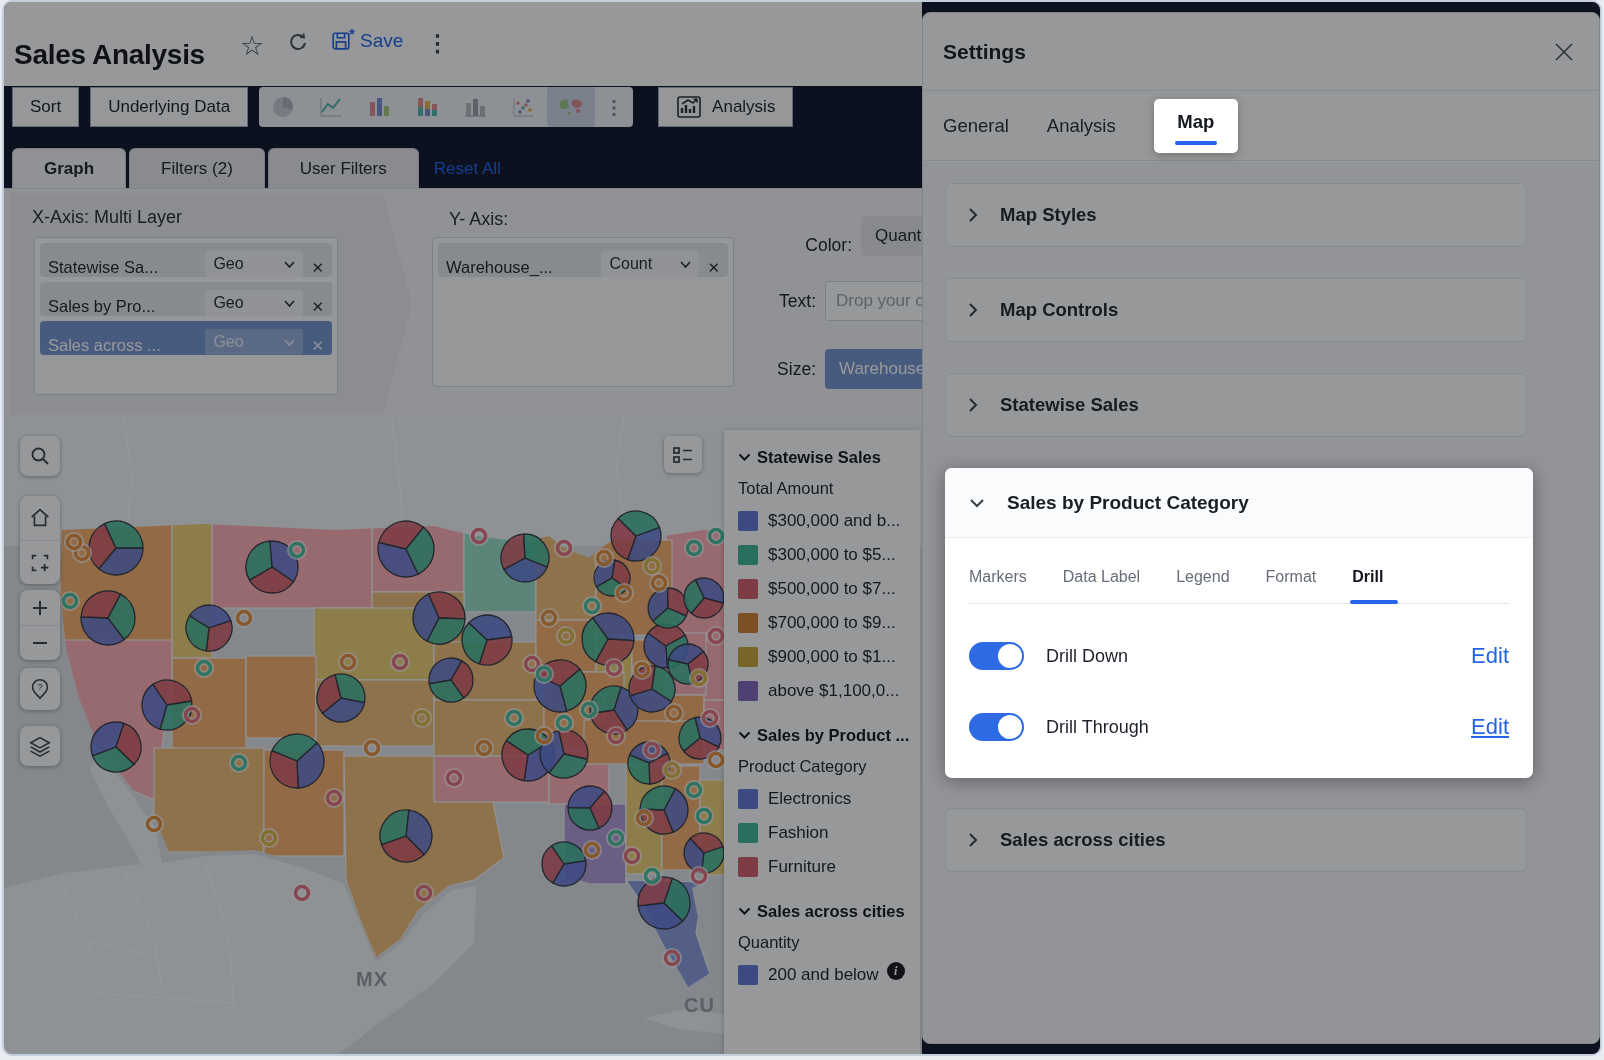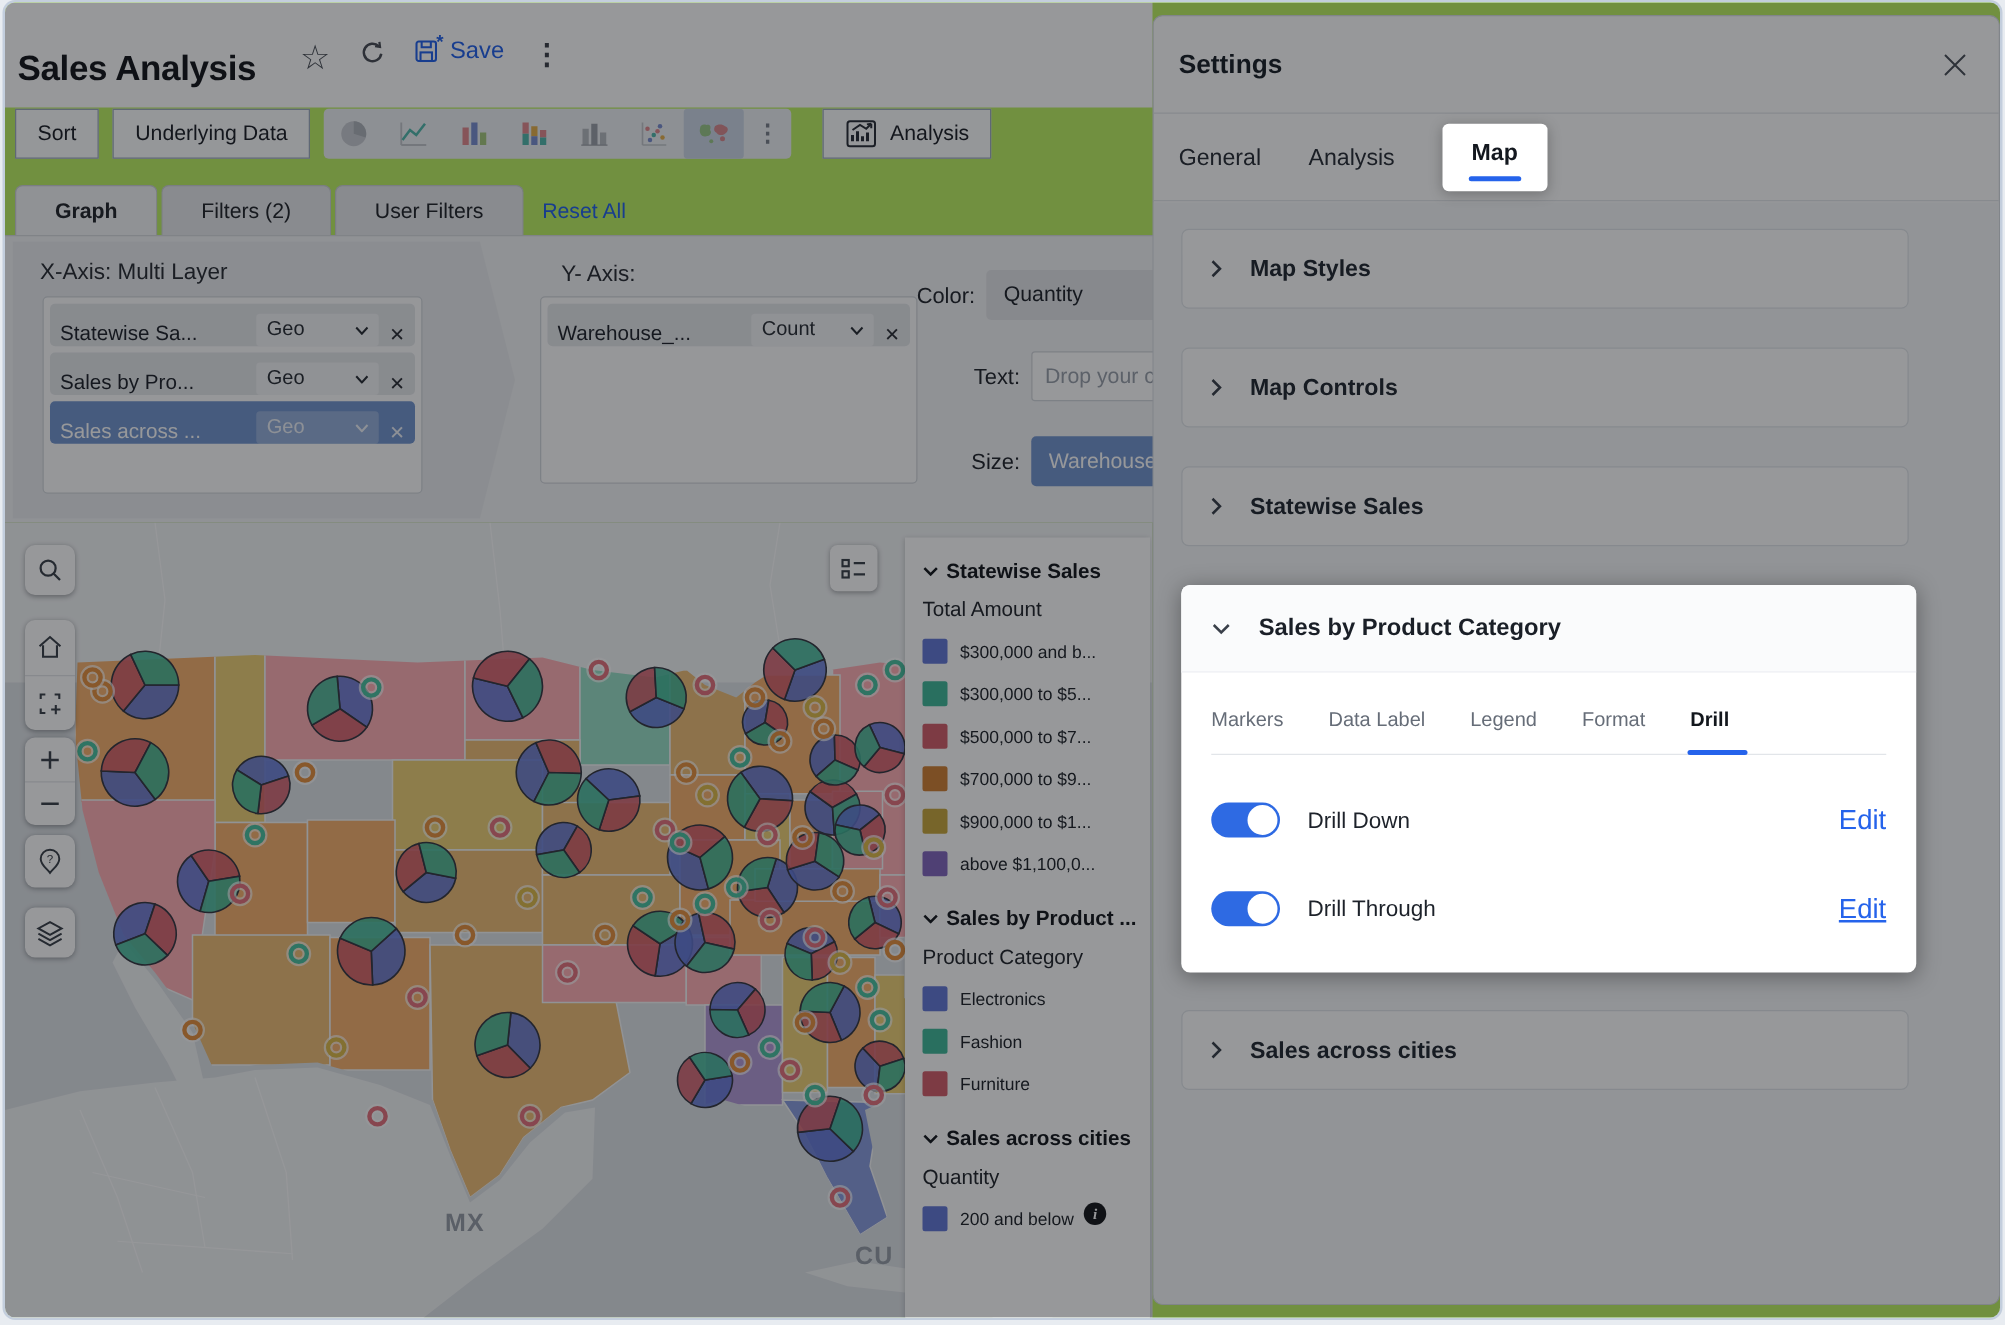--- a/index.html
+++ b/index.html
@@ -1,17 +1,17 @@
 <!DOCTYPE html>
 <html><head>
 <meta charset="utf-8">
 <style>
   html,body{margin:0;padding:0;background:#e8ecf1;font-family:"Liberation Sans",sans-serif;}
   *{box-sizing:border-box;}
-  .frame{position:relative;width:1600px;height:1056px;margin:0 auto;border:2px solid #c3cedd;border-radius:10px;overflow:hidden;background:#bef264;}
+  .frame{position:relative;width:1600px;height:1056px;margin:0 auto;border:2px solid #c3cedd;border-radius:10px;overflow:hidden;background:#0f172a;}
   .overlay{position:absolute;inset:0;background:rgba(8,10,14,0.42);z-index:50;pointer-events:none;}
   .spot{position:relative;z-index:60;}
 
   
   .topbar{position:absolute;top:0;left:0;width:918px;height:84px;background:#fff;}
   .title{position:absolute;left:10px;top:18px;font-size:28px;font-weight:bold;color:#15181d;letter-spacing:-0.3px;}
   .tb-ic{position:absolute;top:28px;display:flex;align-items:center;color:#4a4f57;cursor:pointer;}
   .star{left:236px;font-size:27px;}
   .refresh{left:282px;}
   .savegrp{left:326px;gap:4px;color:#2563eb;font-size:19px;}
@@ -62,21 +62,21 @@
   .maplbl{position:absolute;font-size:20px;color:#979ea7;font-weight:bold;letter-spacing:1px;}
   .mtool{position:absolute;background:#fff;border-radius:8px;box-shadow:0 1px 4px rgba(20,24,30,.35);color:#3c424b;display:flex;flex-direction:column;align-items:center;cursor:pointer;}
   .mtool .cell{width:40px;display:flex;align-items:center;justify-content:center;cursor:pointer;}
   .mtool .cell + .cell{border-top:1px solid #e3e6e9;}
   .legendbtn{position:absolute;left:660px;top:18px;width:38px;height:37px;background:#fff;border-radius:6px;box-shadow:0 1px 4px rgba(20,24,30,.35);display:flex;align-items:center;justify-content:center;color:#3c424b;cursor:pointer;}
   .legendpanel{position:absolute;left:720px;top:12px;width:196px;height:628px;background:#fff;box-shadow:-1px 0 4px rgba(20,24,30,.2);padding:12px 4px 0 14px;overflow:hidden;}
   .lg-title{display:flex;align-items:center;gap:6px;font-size:16.5px;font-weight:bold;color:#16191e;height:30px;cursor:pointer;white-space:nowrap;}
   .lg-sub{font-size:16.5px;color:#23272d;height:32px;display:flex;align-items:center;white-space:nowrap;}
   .lg-row{display:flex;align-items:center;gap:10px;height:34px;cursor:default;}
   .lg-sw{width:20px;height:20px;border-radius:2px;flex:none;}
-  .lg-txt{font-size:14px;color:#1f242a;white-space:nowrap;}
+  .lg-txt{font-size:17px;color:#1f242a;white-space:nowrap;}
   .lg-sec{margin-bottom:12px;}
   .info-dot{display:inline-flex;width:18px;height:18px;border-radius:50%;background:#17191d;color:#fff;font-size:12px;font-family:"Liberation Serif",serif;font-style:italic;font-weight:bold;align-items:center;justify-content:center;margin-left:-2px;position:relative;top:-4px;}
 
   
   .settings{position:absolute;left:918px;top:10px;width:678px;height:1032px;background:#fff;border:1px solid #d9dee4;border-radius:8px;}
   .set-header{height:78px;border-bottom:1px solid #e4e7eb;position:relative;}
   .set-title{position:absolute;left:20px;top:27px;font-size:21px;font-weight:bold;color:#1b2129;}
   .set-close{position:absolute;right:22px;top:26px;width:26px;height:26px;display:flex;align-items:center;justify-content:center;cursor:pointer;color:#4a5058;}
   .set-tabs{height:70px;border-bottom:1px solid #e4e7eb;display:flex;align-items:center;padding-left:20px;gap:38px;}
   .set-tab{font-size:18.5px;color:#2a2f37;cursor:pointer;}
@@ -250,21 +250,21 @@
         <span class="chip-label">Warehouse_...</span>
         <span class="chip-select">
             <span>Count</span>
             <svg width="11" height="7" viewBox="0 0 11 7" fill="none" stroke="currentColor" stroke-width="1.6">
               <path d="M1 1 L5.5 6 L10 1"></path>
             </svg>
           </span>
         <span class="chip-x">✕</span>
       </div>
     </div>
-    <div class="enc-row" style="left:714px;top:27px;">
+    <div class="enc-row" style="left:786px;top:27px;align-items:flex-end;">
       <span class="enc-label">Color:</span>
       <span class="enc-chip">Quantity</span>
     </div>
     <div class="enc-row" style="left:750px;top:92px;">
       <span class="enc-label">Text:</span>
       <input class="enc-input" placeholder="Drop your c" style="">
     </div>
     <div class="enc-row" style="left:750px;top:160px;">
       <span class="enc-label">Size:</span>
       <span class="enc-chip bluechip">Warehouse_...</span>

